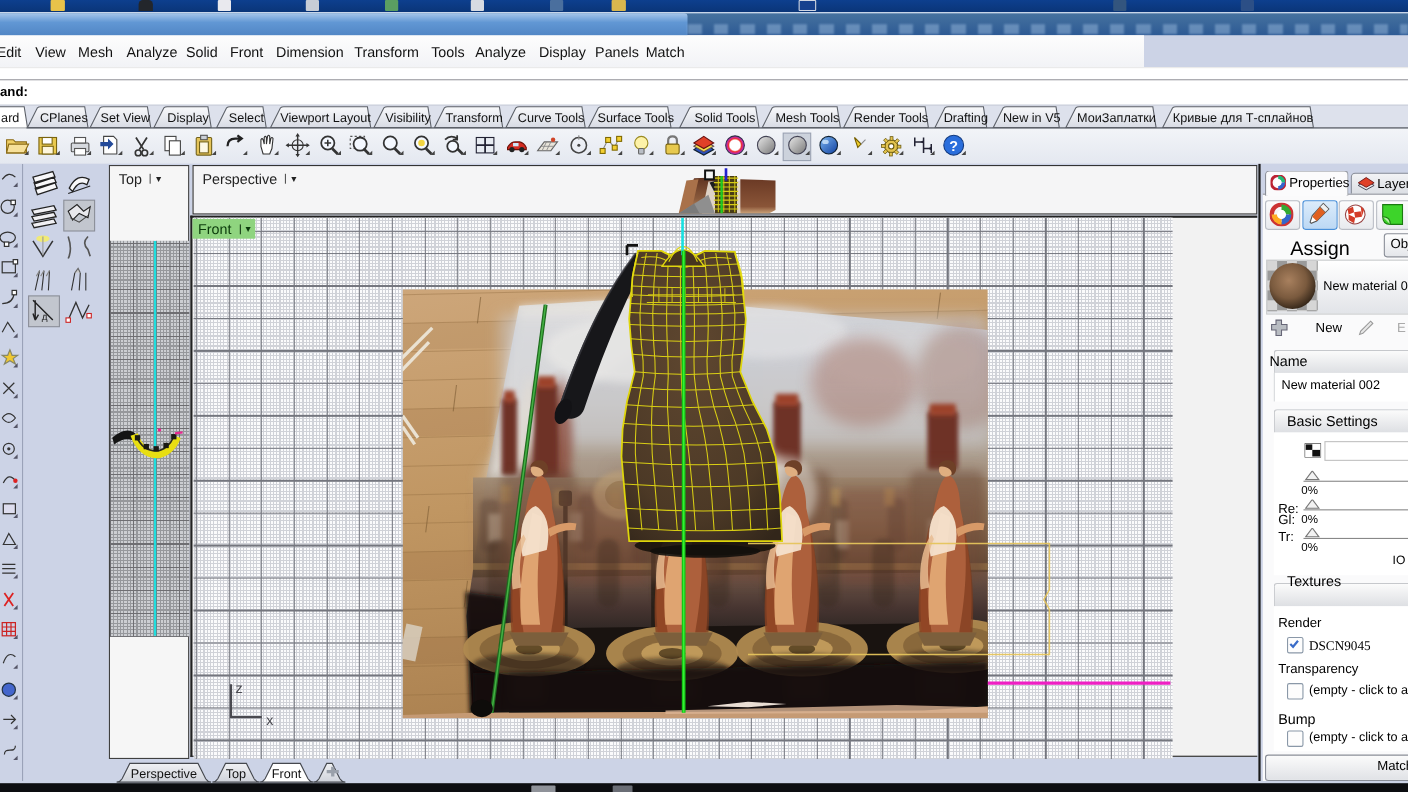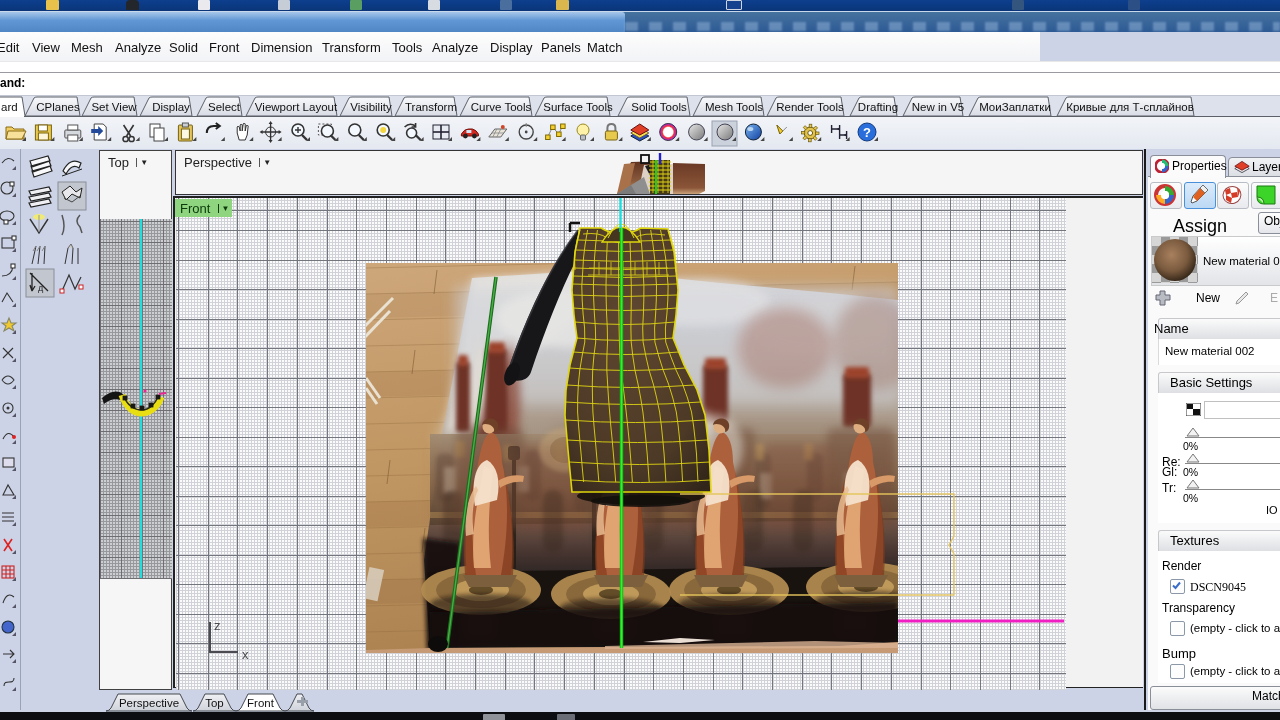--- a/index.html
+++ b/index.html
@@ -889,21 +889,21 @@
         </svg>
 <div style="position:absolute;left:37px;top:317px;font-size:10.5px;">0%</div>
 <div style="position:absolute;left:16px;top:332px;font-size:12px;">Tr:</div>
 <div style="position:absolute;left:39px;top:340px;width:97px;height:1px;background:#888;"></div>
 <svg width="14" height="9" style="position:absolute;left:40px;top:331px;" viewBox="0 0 14 9">
           <path d="M7 0 L13 8 L1 8 Z" fill="#f2f2f2" stroke="#777"></path>
         </svg>
 <div style="position:absolute;left:37px;top:343px;font-size:10.5px;">0%</div>
 <div style="position:absolute;left:120px;top:355px;font-size:11px;">IO</div>
 <div style="position:absolute;left:12px;top:381px;width:124px;height:21px;background:linear-gradient(#fbfbfb,#dcdee2);border:1px solid #c6c8cc;border-bottom:1px solid #d0d2d6;border-radius:3px 3px 0 0;"></div>
-        <div style="position:absolute;left:24px;top:384px;font-size:13px;">Textures</div>
+        <div style="position:absolute;left:24px;top:372px;font-size:13px;">Textures</div>
 <div style="position:absolute;left:12px;top:402px;width:124px;height:132px;background:#fff;"></div>
 <div style="position:absolute;left:16px;top:410px;font-size:12px;">Render</div>
 <div style="position:absolute;left:24px;top:430px;width:13px;height:13px;background:#fdfdfd;border:1px solid #8a98a8;border-radius:2px;"></div>
         <svg width="13" height="13" style="position:absolute;left:24px;top:430px;" viewBox="0 0 13 13">
           <path d="M3 6.5 L5.5 9 L10 3.5" fill="none" stroke="#3a6cc8" stroke-width="2"></path>
         </svg>
 <div style="position:absolute;left:44px;top:431px;font-size:12px;font-family:Liberation Serif, serif;">DSCN9045</div>
 <div style="position:absolute;left:16px;top:452px;font-size:12px;">Transparency</div>
 <div style="position:absolute;left:24px;top:472px;width:13px;height:13px;background:#fdfdfd;border:1px solid #8a98a8;border-radius:2px;"></div>
 <div style="position:absolute;left:44px;top:473px;font-size:11.5px;white-space:nowrap;">(empty - click to assi</div>

